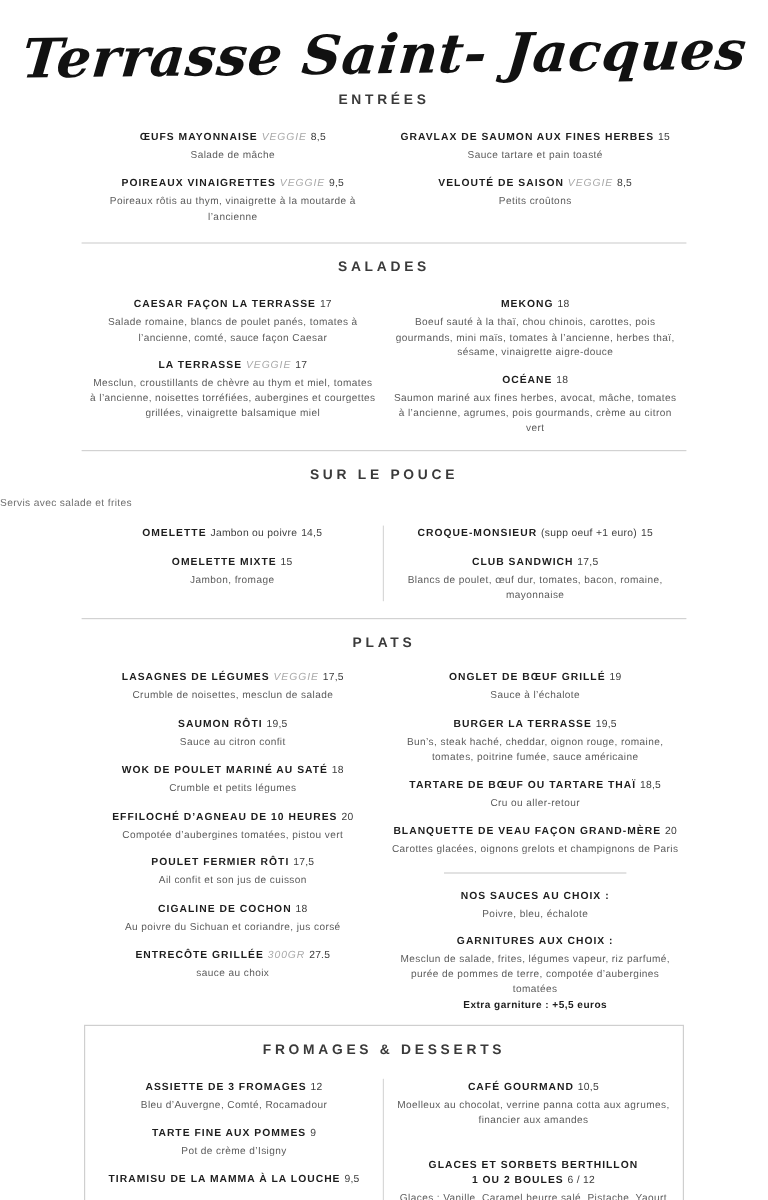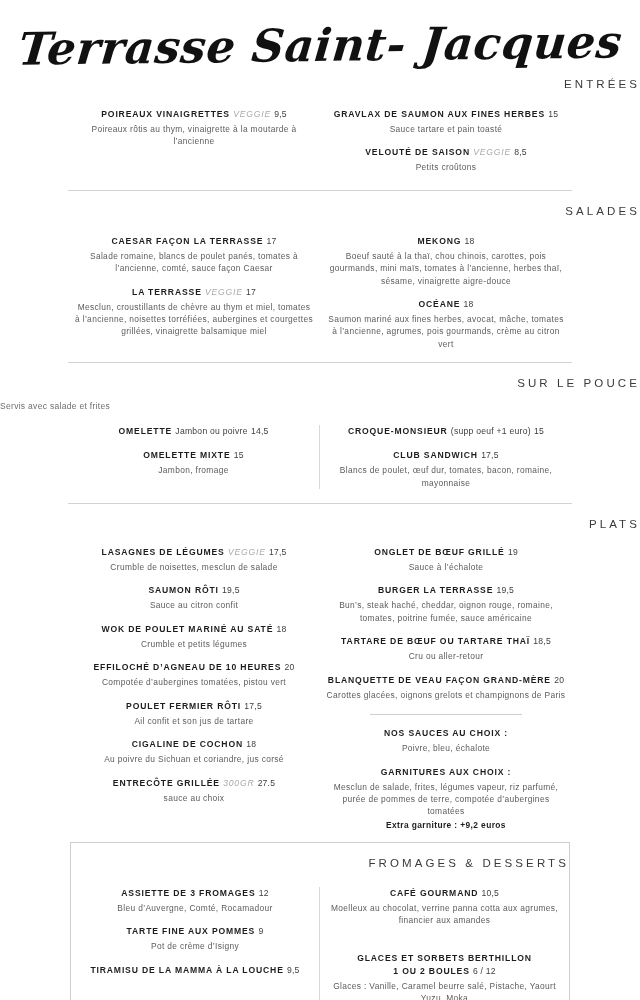--- a/index.html
+++ b/index.html
@@ -38,24 +38,24 @@
     line-height: 56px;
     letter-spacing: 0.5px;
     color: #111111;
     transform: skewX(-6deg) rotate(-0.7deg);
     display: inline-block;
     white-space: nowrap;
   }
 
   
   .section-head {
-    text-align: right;
+    text-align: center;
     font-size: 11.5px;
     letter-spacing: 3.1px;
-    font-weight: 400;
+    font-weight: 700;
     color: #3a3a3a;
     text-transform: uppercase;
   }
 
   .rule {
     border: 0;
     border-top: 1px solid #d2d2d2;
     margin: 0 auto;
     width: 504px;
     height: 0;
@@ -162,20 +162,28 @@
 
   <div class="title-wrap">
     <div class="brand-title">Terrasse Saint- Jacques</div>
   </div>
 
   <div class="section-head">ENTRÉES</div>
   <div class="sp-18"></div>
   <div class="cols">
     <div class="col">
 
+      <div class="item">
+        <div class="item-name">
+          <span>ŒUFS MAYONNAISE</span>
+          <span class="tag">VEGGIE</span>
+          <span class="price">8,5</span>
+        </div>
+        <div class="item-desc">Salade de mâche</div>
+      </div>
 
       <div class="item">
         <div class="item-name">
           <span>POIREAUX VINAIGRETTES</span>
           <span class="tag">VEGGIE</span>
           <span class="price">9,5</span>
         </div>
         <div class="item-desc">Poireaux rôtis au thym, vinaigrette à la moutarde à l’ancienne</div>
       </div>
 
@@ -347,21 +355,21 @@
         </div>
         <div class="item-desc">Compotée d’aubergines tomatées, pistou vert</div>
       </div>
 
       <div class="item">
         <div class="item-name">
           <span>POULET FERMIER RÔTI</span>
           
           <span class="price">17,5</span>
         </div>
-        <div class="item-desc">Ail confit et son jus de tartare</div>
+        <div class="item-desc">Ail confit et son jus de cuisson</div>
       </div>
 
       <div class="item">
         <div class="item-name">
           <span>CIGALINE DE COCHON</span>
           
           <span class="price">18</span>
         </div>
         <div class="item-desc">Au poivre du Sichuan et coriandre, jus corsé</div>
       </div>
@@ -417,21 +425,21 @@
       <hr class="mini-rule">
 
       <div class="item">
         <div class="item-name">NOS SAUCES AU CHOIX :</div>
         <div class="item-desc">Poivre, bleu, échalote</div>
       </div>
 
       <div class="item">
         <div class="item-name">GARNITURES AUX CHOIX :</div>
         <div class="item-desc">Mesclun de salade, frites, légumes vapeur, riz parfumé, purée de pommes de terre, compotée d’aubergines tomatées</div>
-        <div class="extra-line">Extra garniture : +9,2 euros</div>
+        <div class="extra-line">Extra garniture : +5,5 euros</div>
       </div>
 
     </div>
   </div>
 
   <div class="sp-12"></div>
 
   <div class="dessert-box">
     <div class="section-head">FROMAGES &amp; DESSERTS</div>
     <div class="sp-18"></div>

